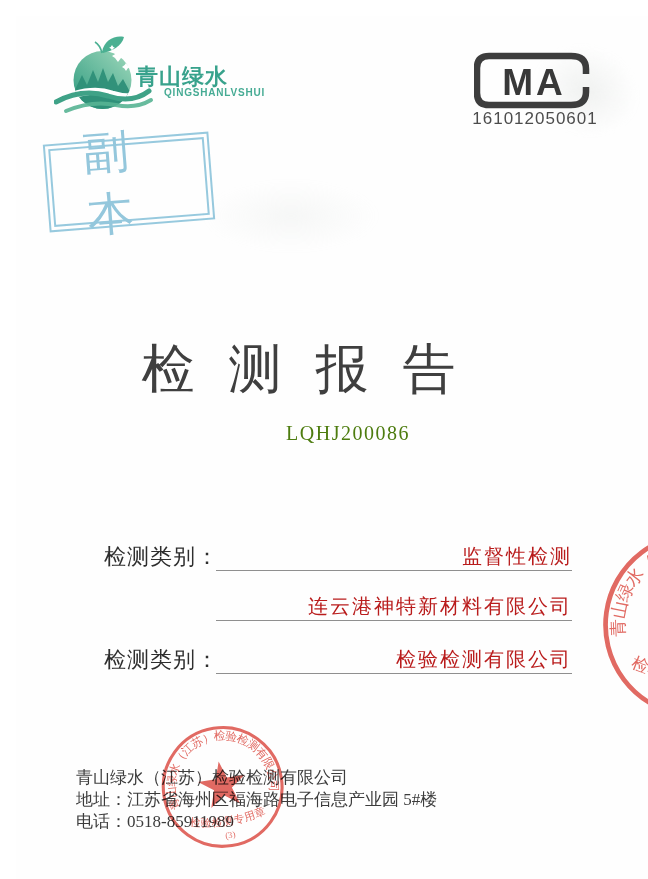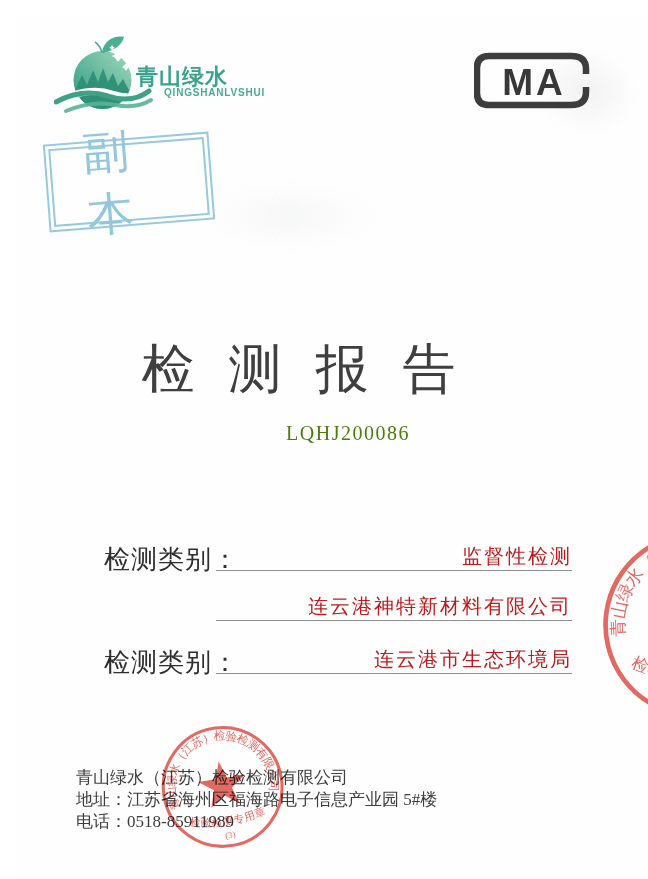--- a/index.html
+++ b/index.html
@@ -39,21 +39,21 @@
   .copy-stamp span{
     font-size:46px;color:#8cc3da;letter-spacing:32px;padding-left:32px;
     font-family:"Liberation Serif","DejaVu Serif",serif;font-weight:500;
   }
   
   .title{position:absolute;left:0;top:318px;width:579px;text-align:center;
     font-size:53px;color:#3f3f3f;letter-spacing:34px;padding-left:20px;box-sizing:border-box;}
   .report-no{position:absolute;left:0;top:406px;width:640px;text-align:center;
     font-size:20px;letter-spacing:1.5px;color:#4d7c0f;padding-left:12px;}
   
-  .field-label{position:absolute;left:88px;font-size:26px;color:#2e2e2e;letter-spacing:1px;}
+  .field-label{position:absolute;left:88px;font-size:22px;color:#2e2e2e;letter-spacing:1px;}
   .field-value{position:absolute;left:200px;width:356px;height:31px;
     border-bottom:1px solid #8f8f8f;text-align:right;font-size:20px;color:#b91c1c;
     line-height:34px;letter-spacing:2px;}
   .fl1{top:526px;} .fv1{top:523px;}
   .fl2{top:576px;} .fv2{top:573px;font-family:Liberation Serif, serif;}
   .fl3{top:629px;} .fv3{top:626px;}
   
   .footer-line{position:absolute;left:60px;width:480px;font-size:17px;color:#3c3c3c;z-index:2;}
   .ftr1{top:750px;} .ftr2{top:772px;} .ftr3{top:794px;}
   
@@ -92,33 +92,34 @@
     <path d="M2 72 Q 28 58 54 66 Q 78 74 95 61" fill="none" stroke="#3fa287" stroke-width="5" stroke-linecap="round"></path>
     <path d="M12 81 Q 38 70 62 75 Q 82 79 97 70" fill="none" stroke="#58b494" stroke-width="4" stroke-linecap="round" opacity="0.9"></path>
   </svg>
   <div class="logo-cn">青山绿水</div>
   <div class="logo-en">QINGSHANLVSHUI</div>
 
   <svg class="cma" viewBox="0 0 120 57">
     <path d="M 112 22 L 112 17 Q 112 4 97 4 L 15 4 Q 3 4 3 16 L 3 41 Q 3 53 15 53 L 97 53 Q 112 53 112 40 L 112 35" fill="none" stroke="#3d3d3d" stroke-width="6.5"></path>
     <text x="60" y="43" text-anchor="middle" font-family="Liberation Sans, DejaVu Sans, sans-serif" font-size="37" font-weight="bold" letter-spacing="3" fill="#383838">MA</text>
   </svg>
+  <div class="cma-no">161012050601</div>
 
   <div class="copy-stamp">
     <span>副本</span>
   </div>
 
   <div class="title">检测报告</div>
   <div class="report-no">LQHJ200086</div>
 
   <div class="field-label fl1">检测类别：</div>
   <div class="field-value fv1">监督性检测</div>
   <div class="field-value fv2">连云港神特新材料有限公司</div>
   <div class="field-label fl3">检测类别：</div>
-  <div class="field-value fv3">连云港市生态环境局</div>
+  <div class="field-value fv3">检验检测有限公司</div>
 
   <div class="footer-line ftr1">青山绿水（江苏）检验检测有限公司</div>
   <div class="footer-line ftr2">地址：江苏省海州区福海路电子信息产业园 5#楼</div>
   <div class="footer-line ftr3">电话：0518-85911989</div>
 
   <svg class="seal seal-bottom" viewBox="0 0 124 124">
     <defs>
       <path id="arc1" d="M 18.02 73.45 A 46 46 0 1 1 105.98 73.45"></path>
       <path id="bow1" d="M 24 92 Q 62 102 100 92"></path>
     </defs>

